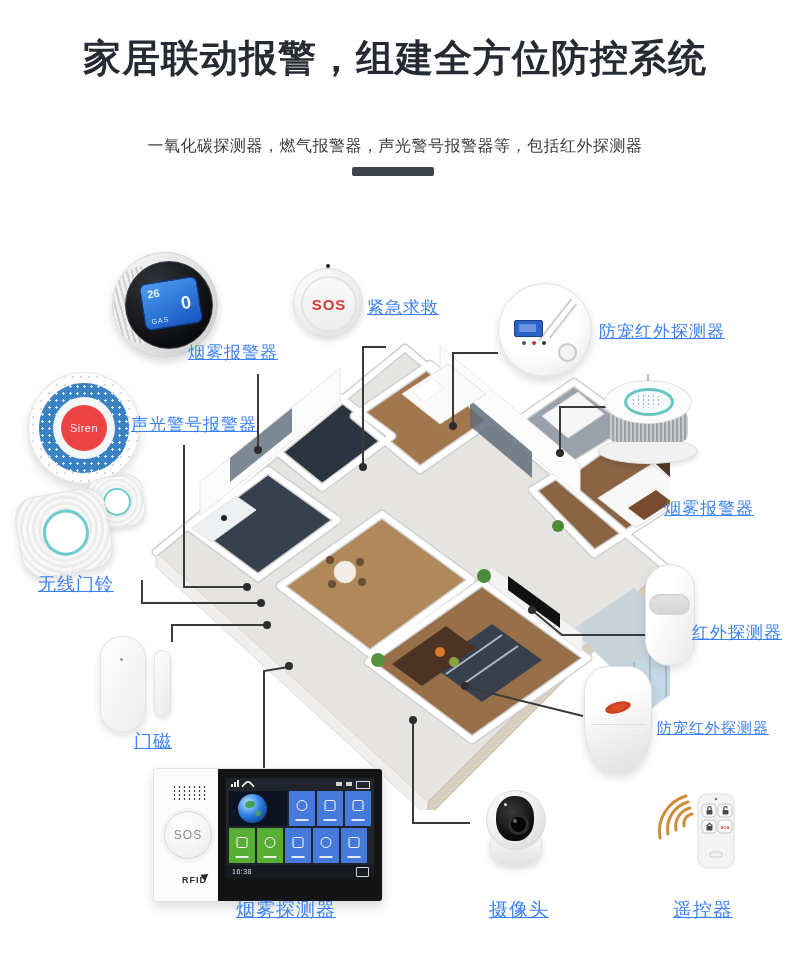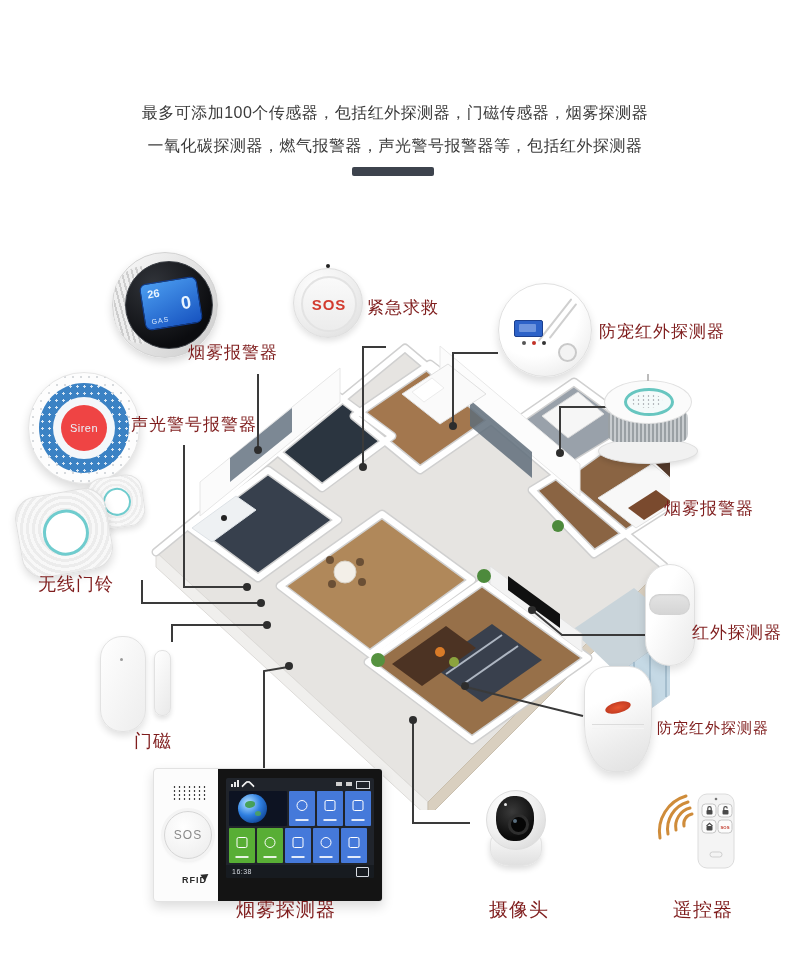--- a/index.html
+++ b/index.html
@@ -9,21 +9,21 @@
   
   .title{position:absolute;left:0;top:33px;width:790px;text-align:center;
          font-size:38px;font-weight:700;color:#262b33;letter-spacing:1px;}
   .sub{position:absolute;left:0;width:790px;text-align:center;font-size:16px;
        color:#3a3a3a;letter-spacing:.5px;}
   .sub1{top:103px;} .sub2{top:136px;}
   .title-bar{position:absolute;left:352px;top:167px;width:82px;height:9px;
              border-radius:2px;background:#3d434d;}
 
   
-  .dev-label{position:absolute;font-size:17px;font-weight:500;color:#7f1d1d;letter-spacing:1px;white-space:nowrap;}
+  .dev-label{position:absolute;font-size:17px;font-weight:500;color:#3b82f6;letter-spacing:1px;white-space:nowrap;text-decoration:underline;}
   #lbl-gas{left:188px;top:341px;}
   #lbl-sos{left:367px;top:296px;}
   #lbl-co{left:599px;top:320px;}
   #lbl-siren{left:131px;top:413px;}
   #lbl-smoke{left:664px;top:458px;margin-top:39px;}
   #lbl-doorbell{left:38px;top:572px;font-size:18px;}
   #lbl-door{left:134px;top:729px;font-size:18px;}
   #lbl-ir{left:692px;top:621px;}
   #lbl-pet{left:657px;top:719px;font-size:15px;}
   #lbl-host{left:236px;top:897px;font-size:19px;}
@@ -210,21 +210,21 @@
   .cam .led{position:absolute;left:22px;top:13px;width:3px;height:3px;border-radius:50%;background:#e8e8e8;}
 
   
   .remote-svg{position:absolute;left:640px;top:786px;width:110px;height:92px;}
 </style>
 </head>
 <body>
 
 <div id="canvas">
 
-  <div class="sub sub1">最多可添加100个传感器，包括红外探测器，门磁传感器，烟雾探测器</div>
+  <div class="title">家居联动报警，组建全方位防控系统</div>
   <div class="sub sub2">一氧化碳探测器，燃气报警器，声光警号报警器等，包括红外探测器</div>
   <div class="title-bar"></div>
 
   <svg class="house-svg" viewBox="0 0 530 480">
 
     <polygon points="265,18 524,236 288,472 16,222" fill="#e6e4e1" stroke="#d3d1cd"></polygon>
     <polygon points="16,222 288,472 288,487 16,237" fill="#f0efed" stroke="#dddbd8"></polygon>
     <polygon points="288,472 524,236 524,251 288,487" fill="#d9cfbf" stroke="#c9bfae"></polygon>
 
     <polygon points="130,116 198,66 252,106 182,158" fill="#2b3540"></polygon>

